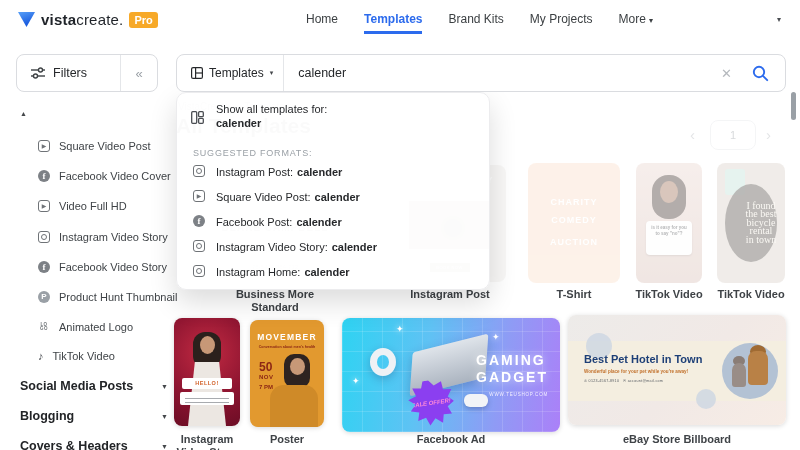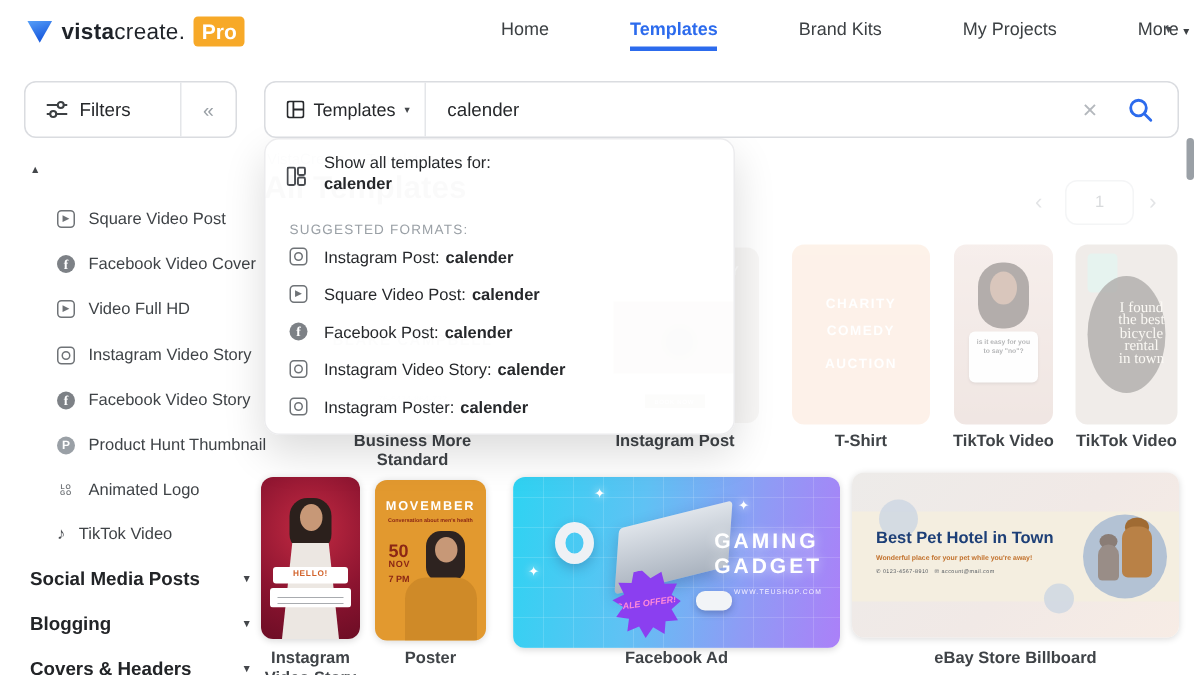--- a/index.html
+++ b/index.html
@@ -6,24 +6,24 @@
   .screen{position:relative;width:800px;height:450px;overflow:hidden;background:#fff;
           font-family:"Liberation Sans",sans-serif;color:#26282b;}
 
   
   .header{position:absolute;top:0;left:0;width:800px;height:45px;background:#fff;z-index:20;}
   .logo{position:absolute;left:18px;top:11px;display:flex;align-items:center;gap:6px;}
   .logo-tri{width:17px;height:15px;background:linear-gradient(160deg,#58a0f8 0%,#1d5fe0 70%);
             clip-path:polygon(0 0,100% 0,50% 100%);}
   .logo-text{font-size:15px;letter-spacing:.2px;color:#1f2329;}
   .logo-text b{font-weight:700;}
-  .pro-badge{background:#f7a928;color:#fff;font-size:14px;font-weight:700;
+  .pro-badge{background:#f7a928;color:#fff;font-size:11px;font-weight:700;
              padding:2px 5px;border-radius:3px;}
   .nav{position:absolute;left:306px;top:12px;display:flex;gap:26px;align-items:flex-start;}
-  .nav-item{font-size:12px;font-weight:500;color:#3c4043;padding-bottom:5px;cursor:pointer;white-space:nowrap;margin-left:28px;}
+  .nav-item{font-size:12px;font-weight:500;color:#3c4043;padding-bottom:5px;cursor:pointer;white-space:nowrap;}
   .nav-item.active{color:#2c6bed;font-weight:700;border-bottom:3px solid #2c6bed;}
   .nav-caret{font-size:8px;color:#3c4043;margin-left:3px;}
   .user-caret{position:absolute;left:777px;top:15px;font-size:8px;color:#4a4d52;cursor:pointer;}
 
   
   .filters-box{position:absolute;left:16px;top:54px;width:140px;height:36px;border:1px solid #dadce0;
                border-radius:8px;display:flex;align-items:center;z-index:6;background:#fff;}
   .filters-main{display:flex;align-items:center;gap:8px;padding-left:14px;flex:1;cursor:pointer;}
   .filters-label{font-size:12.5px;font-weight:500;color:#26282b;}
   .filters-div{width:1px;height:36px;background:#e4e6e9;}
@@ -417,18 +417,18 @@
     <div class="dd-item" style="top:120px;">
       <span class="icn fb-ic">f</span>
       <span><span class="t">Facebook Post:</span><span class="q">calender</span></span>
     </div>
     <div class="dd-item" style="top:145px;">
       <span class="icn ig-ic"></span>
       <span><span class="t">Instagram Video Story:</span><span class="q">calender</span></span>
     </div>
     <div class="dd-item" style="top:170px;">
       <span class="icn ig-ic"></span>
-      <span><span class="t">Instagram Poster:</span><span class="q">calender</span></span>
+      <span><span class="t">Instagram Home:</span><span class="q">calender</span></span>
     </div>
   </div>
 
   <div class="scroll-thumb"></div>
 </div>
 
 </body></html>

